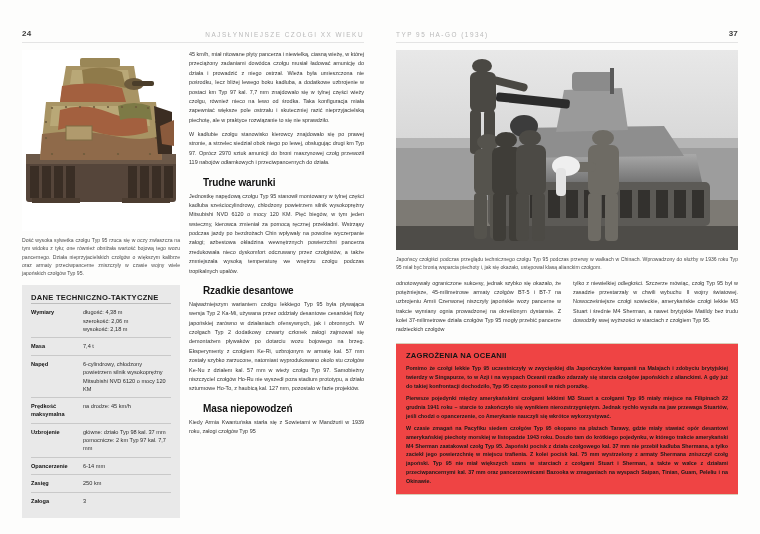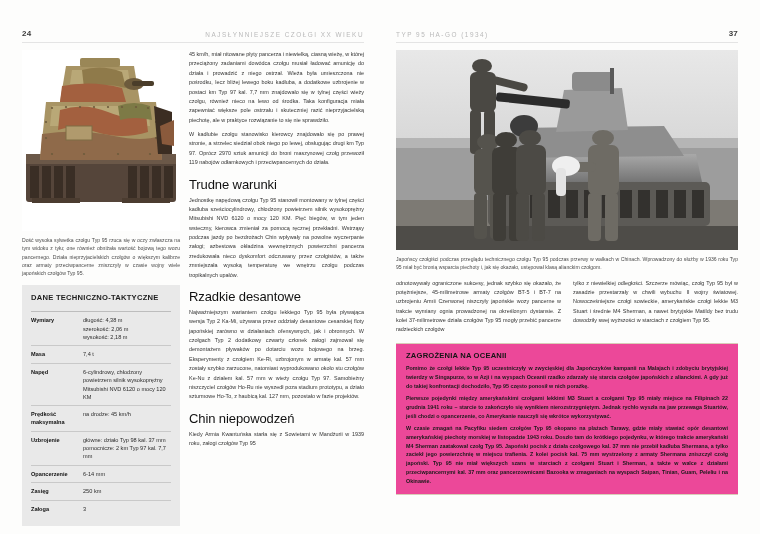--- a/index.html
+++ b/index.html
@@ -49,21 +49,21 @@
   }
 
   
   .spec-table {
     margin-top: 8px;
     background: #e9e9e9;
     padding: 8px 9px 9px 9px;
   }
   .spec-title {
     font-size: 7.6px; font-weight: bold; color: #1c1c1c;
-    letter-spacing: .25px; padding-bottom: 9px;
+    letter-spacing: .25px; padding-bottom: 1px;
     border-bottom: 1px solid #bdbdbd; margin-bottom: 0;
   }
   .spec-row {
     display: flex; border-bottom: 1px solid #c9c9c9;
     padding: 4px 0 4px 0;
   }
   .spec-row:last-child { border-bottom: none; }
   .spec-key {
     width: 52px; flex: 0 0 52px;
     font-size: 5.6px; font-weight: bold; color: #111; line-height: 1.45;
@@ -73,35 +73,35 @@
   }
   .spec-val span { display: block; }
 
   
   .body-text {
     font-size: 5.45px; line-height: 1.72; color: #333; text-align: justify;
   }
   .body-text p { margin-bottom: 5px; }
   .body-text p:last-child { margin-bottom: 0; }
   .sec-head {
-    font-size: 13px; font-weight: normal; color: #111;
-    margin: 9px 0 4px 0; letter-spacing: -.1px;
+    font-size: 10px; font-weight: bold; color: #111;
+    margin: 9px 0 4px 14px; letter-spacing: -.1px;
   }
 
   
   .photo-bw {
     width: 100%; height: 200px; position: relative; overflow: hidden;
     background: #cfcfcf;
   }
   .photo-bw svg { display:block; width:100%; height:100%; }
   .rp-cols { display: flex; gap: 12px; margin-top: 7px; }
   .rp-col { width: 165px; }
 
   .callout {
-    margin-top: 8px; background: #ec4899; border-top: 1px solid #d8cdb8;
+    margin-top: 8px; background: #ef4444; border-top: 1px solid #d8cdb8;
     border-bottom: 1px solid #d8cdb8;
     padding: 7px 10px 8px 10px;
   }
   .callout-title {
     font-size: 7.6px; font-weight: bold; color: #141414;
     letter-spacing: .2px; margin-bottom: 4px;
   }
   .callout-text {
     font-size: 5.35px; line-height: 1.68; color: #1a1a1a;
     font-weight: bold; text-align: justify;
@@ -266,21 +266,21 @@
           <p>W kadłubie czołgu stanowisko kierowcy znajdowało się po prawej stronie, a strzelec siedział obok niego po lewej, obsługując drugi km Typ 97. Oprócz 2970 sztuk amunicji do broni maszynowej czołg przewoził 119 nabojów odłamkowych i przeciwpancernych do działa.</p>
         </div>
         <div class="sec-head">Trudne warunki</div>
         <div class="body-text">
           <p>Jednostkę napędową czołgu Typ 95 stanowił montowany w tylnej części kadłuba sześciocylindrowy, chłodzony powietrzem silnik wysokoprężny Mitsubishi NVD 6120 o mocy 120 KM. Pięć biegów, w tym jeden wsteczny, kierowca zmieniał za pomocą ręcznej przekładni. Wstrząsy podczas jazdy po bezdrożach Chin wpływały na powolne wyczerpanie załogi; azbestowa okładzina wewnętrznych powierzchni pancerza zredukowała nieco dyskomfort odczuwany przez czołgistów, a także zmniejszała wysoką temperaturę we wnętrzu czołgu podczas tropikalnych upałów.</p>
         </div>
         <div class="sec-head">Rzadkie desantowe</div>
         <div class="body-text">
           <p>Najważniejszym wariantem czołgu lekkiego Typ 95 była pływająca wersja Typ 2 Ka-Mi, używana przez oddziały desantowe cesarskiej floty japońskiej zarówno w działaniach ofensywnych, jak i obronnych. W czołgach Typ 2 dodatkowy czwarty członek załogi zajmował się demontażem pływaków po dotarciu wozu bojowego na brzeg. Eksperymenty z czołgiem Ke-Ri, uzbrojonym w armatę kal. 57 mm zostały szybko zarzucone, natomiast wyprodukowano około stu czołgów Ke-Nu z działem kal. 57 mm w wieży czołgu Typ 97. Samobieżny niszczyciel czołgów Ho-Ru nie wyszedł poza stadium prototypu, a działo szturmowe Ho-To, z haubicą kal. 127 mm, pozostało w fazie projektów.</p>
         </div>
-        <div class="sec-head">Chin niepowodzeń</div>
+        <div class="sec-head">Masa niepowodzeń</div>
         <div class="body-text">
           <p>Kiedy Armia Kwantuńska starła się z Sowietami w Mandżurii w 1939 roku, załogi czołgów Typ 95</p>
         </div>
       </div>
     </div>
   </div>
 
   <div class="gutter"></div>
 
   <div class="page page-right">

